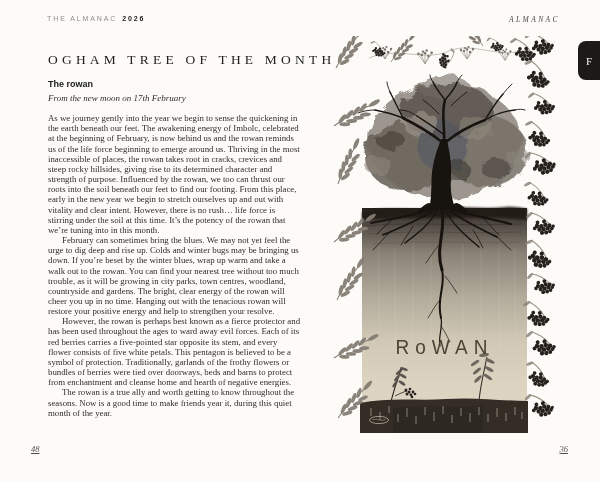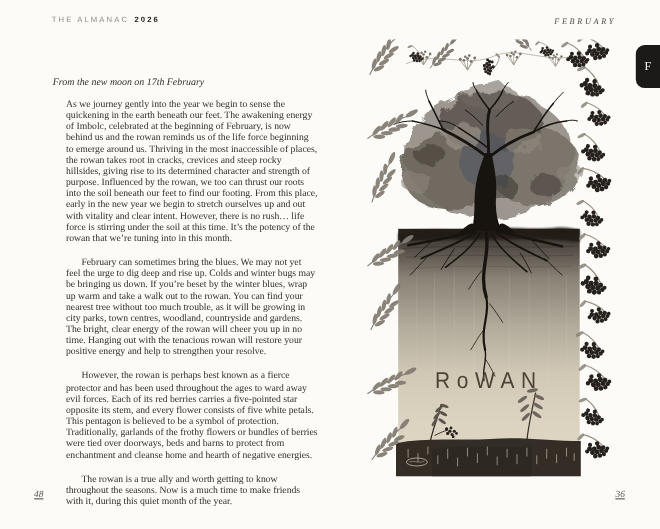--- a/index.html
+++ b/index.html
@@ -22,22 +22,22 @@
   .month-tab{position:absolute;right:0;top:41px;width:22px;height:39px;background:#1b1a18;
     border-radius:8px 0 0 8px;display:flex;align-items:center;justify-content:center;}
   .month-tab span{color:#f5f2ec;font-family:"Liberation Serif", serif;font-size:11px;}
 
   
   .left-page{position:absolute;left:48px;top:53px;width:253px;}
   .article-title{margin:0;font-size:13.5px;font-weight:400;letter-spacing:4.2px;
     color:#1f1e1c;line-height:1.05;white-space:nowrap;}
   .article-subtitle{margin:12px 0 0;font-family:"Liberation Sans", sans-serif;
     font-size:9px;font-weight:bold;color:#20201e;}
-  .datenote{margin-top:16px;font-style:italic;font-size:9px;color:#2e2d2b;}
-  .bodycopy p{margin:12px;font-size:8.8px;line-height:10.15px;color:#2e2d2b;}
+  .datenote{margin-top:4px;font-style:italic;font-size:9px;color:#2e2d2b;}
+  .bodycopy p{margin:0;font-size:8.8px;line-height:10.15px;color:#2e2d2b;}
   .bodycopy p.first{margin-top:10px;}
   .bodycopy p + p{text-indent:14px;}
 
   
   .pageno{position:absolute;top:444px;font-size:8.5px;font-style:italic;color:#55534f;text-decoration:underline;}
   .pageno.left{left:31px;}
   .pageno.right{right:32px;}
 
   
   .illustration{position:absolute;left:333px;top:36px;width:235px;height:412px;}
@@ -48,33 +48,35 @@
 </style>
 </head>
 <body>
 
 <div class="spread">
 
   <div class="running-head left">
     <span>THE ALMANAC</span>
     <span class="year">2026</span>
   </div>
-  <div class="running-head right">FEBRUARY</div>
+  <div class="running-head right">ALMANAC</div>
 
   <div class="month-tab">
     <span>F</span>
   </div>
 
   <div class="left-page">
+    <h1 class="article-title">OGHAM TREE OF THE MONTH</h1>
+    <h2 class="article-subtitle">The rowan</h2>
     <div class="datenote">From the new moon on 17th February</div>
     <div class="bodycopy">
       <p class="first">As we journey gently into the year we begin to sense the quickening in the earth beneath our feet. The awakening energy of Imbolc, celebrated at the beginning of February, is now behind us and the rowan reminds us of the life force beginning to emerge around us. Thriving in the most inaccessible of places, the rowan takes root in cracks, crevices and steep rocky hillsides, giving rise to its determined character and strength of purpose. Influenced by the rowan, we too can thrust our roots into the soil beneath our feet to find our footing. From this place, early in the new year we begin to stretch ourselves up and out with vitality and clear intent. However, there is no rush… life force is stirring under the soil at this time. It’s the potency of the rowan that we’re tuning into in this month.</p>
       <p>February can sometimes bring the blues. We may not yet feel the urge to dig deep and rise up. Colds and winter bugs may be bringing us down. If you’re beset by the winter blues, wrap up warm and take a walk out to the rowan. You can find your nearest tree without too much trouble, as it will be growing in city parks, town centres, woodland, countryside and gardens. The bright, clear energy of the rowan will cheer you up in no time. Hanging out with the tenacious rowan will restore your positive energy and help to strengthen your resolve.</p>
       <p>However, the rowan is perhaps best known as a fierce protector and has been used throughout the ages to ward away evil forces. Each of its red berries carries a five-pointed star opposite its stem, and every flower consists of five white petals. This pentagon is believed to be a symbol of protection. Traditionally, garlands of the frothy flowers or bundles of berries were tied over doorways, beds and barns to protect from enchantment and cleanse home and hearth of negative energies.</p>
-      <p>The rowan is a true ally and worth getting to know throughout the seasons. Now is a much time to make friends with it, during this quiet month of the year.</p>
+      <p>The rowan is a true ally and worth getting to know throughout the seasons. Now is a good time to make friends year it, during this quiet month of the year.</p>
     </div>
   </div>
 
   <div class="pageno left">48</div>
   <div class="pageno right">36</div>
 
   <div class="illustration">
     <svg width="235" height="412" viewBox="0 0 235 412" xmlns="http://www.w3.org/2000/svg">
       <defs>
         <linearGradient id="soil" x1="0" y1="0" x2="0" y2="1">

